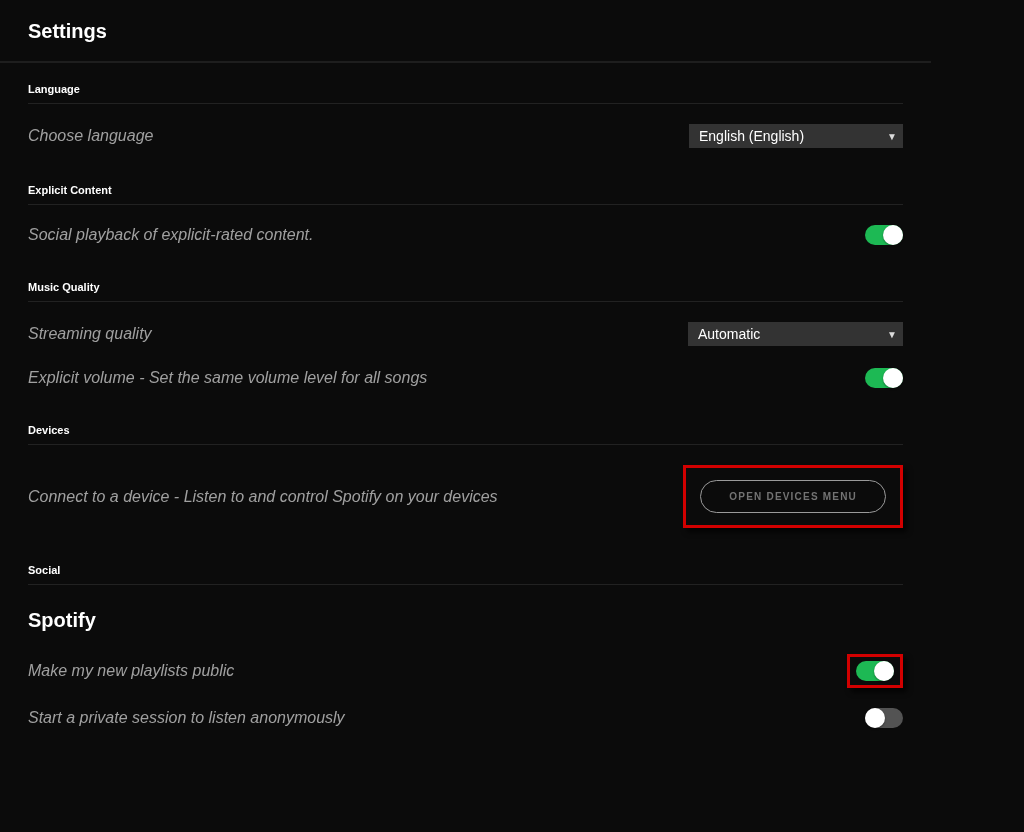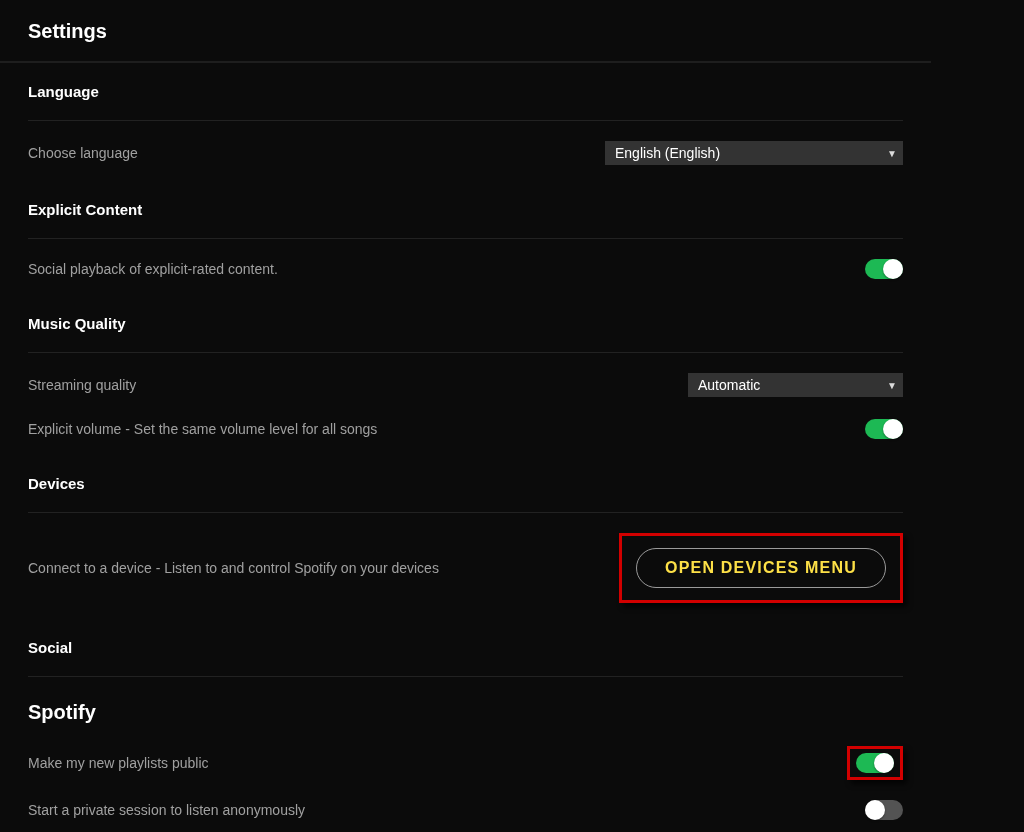--- a/index.html
+++ b/index.html
@@ -18,47 +18,48 @@
     margin-bottom: 18px;
   }
   .top-divider {
     border: none;
     border-top: 2px solid #1e1e1e;
     margin-bottom: 20px;
     margin-left: -28px;
     margin-right: -28px;
   }
   .section-title {
-    font-size: 15px;
+    font-size: 11px;
     font-weight: 700;
     color: #fff;
-    padding-bottom: 20px;
+    padding-bottom: 8px;
     border-bottom: 1px solid #222;
   }
   .sub-title {
     font-size: 20px;
     font-weight: 700;
     color: #fff;
     margin-top: 24px;
     margin-bottom: 14px;
   }
   .row {
     display: flex;
     justify-content: space-between;
     align-items: center;
     padding: 20px 0 8px 0;
   }
   .row-label {
-    font-size: 14px;
+    font-size: 16px;
     color: #a0a0a0;
+    font-style: italic;
   }
   .section { margin-bottom: 28px; }
   .select-wrap {
     position: relative;
-    width: 298px;
+    width: 214px;
   }
   .select-wrap.narrow { width: 215px; }
   .fake-select {
     background: #333333;
     color: #fff;
     font-size: 14px;
     padding: 4px 22px 4px 10px;
     border: none;
     width: 100%;
     cursor: pointer;
@@ -89,22 +90,22 @@
     height: 20px;
     background: #fff;
     border-radius: 50%;
     box-shadow: 0 1px 2px rgba(0,0,0,0.4);
   }
   .toggle.on .knob { right: 0; }
   .toggle.off .knob { left: 0; }
   .pill-button {
     border: 1px solid #9a9a9a;
     background: transparent;
-    color: #fde047;
-    font-size: 16px;
+    color: #737373;
+    font-size: 10px;
     font-weight: 700;
     letter-spacing: 1.2px;
     padding: 10px 28px;
     border-radius: 20px;
     cursor: pointer;
   }
   .highlight-box {
     border: 3px solid #d20000;
     box-shadow: 4px 4px 5px rgba(0,0,0,0.7);
     padding: 12px 14px;

